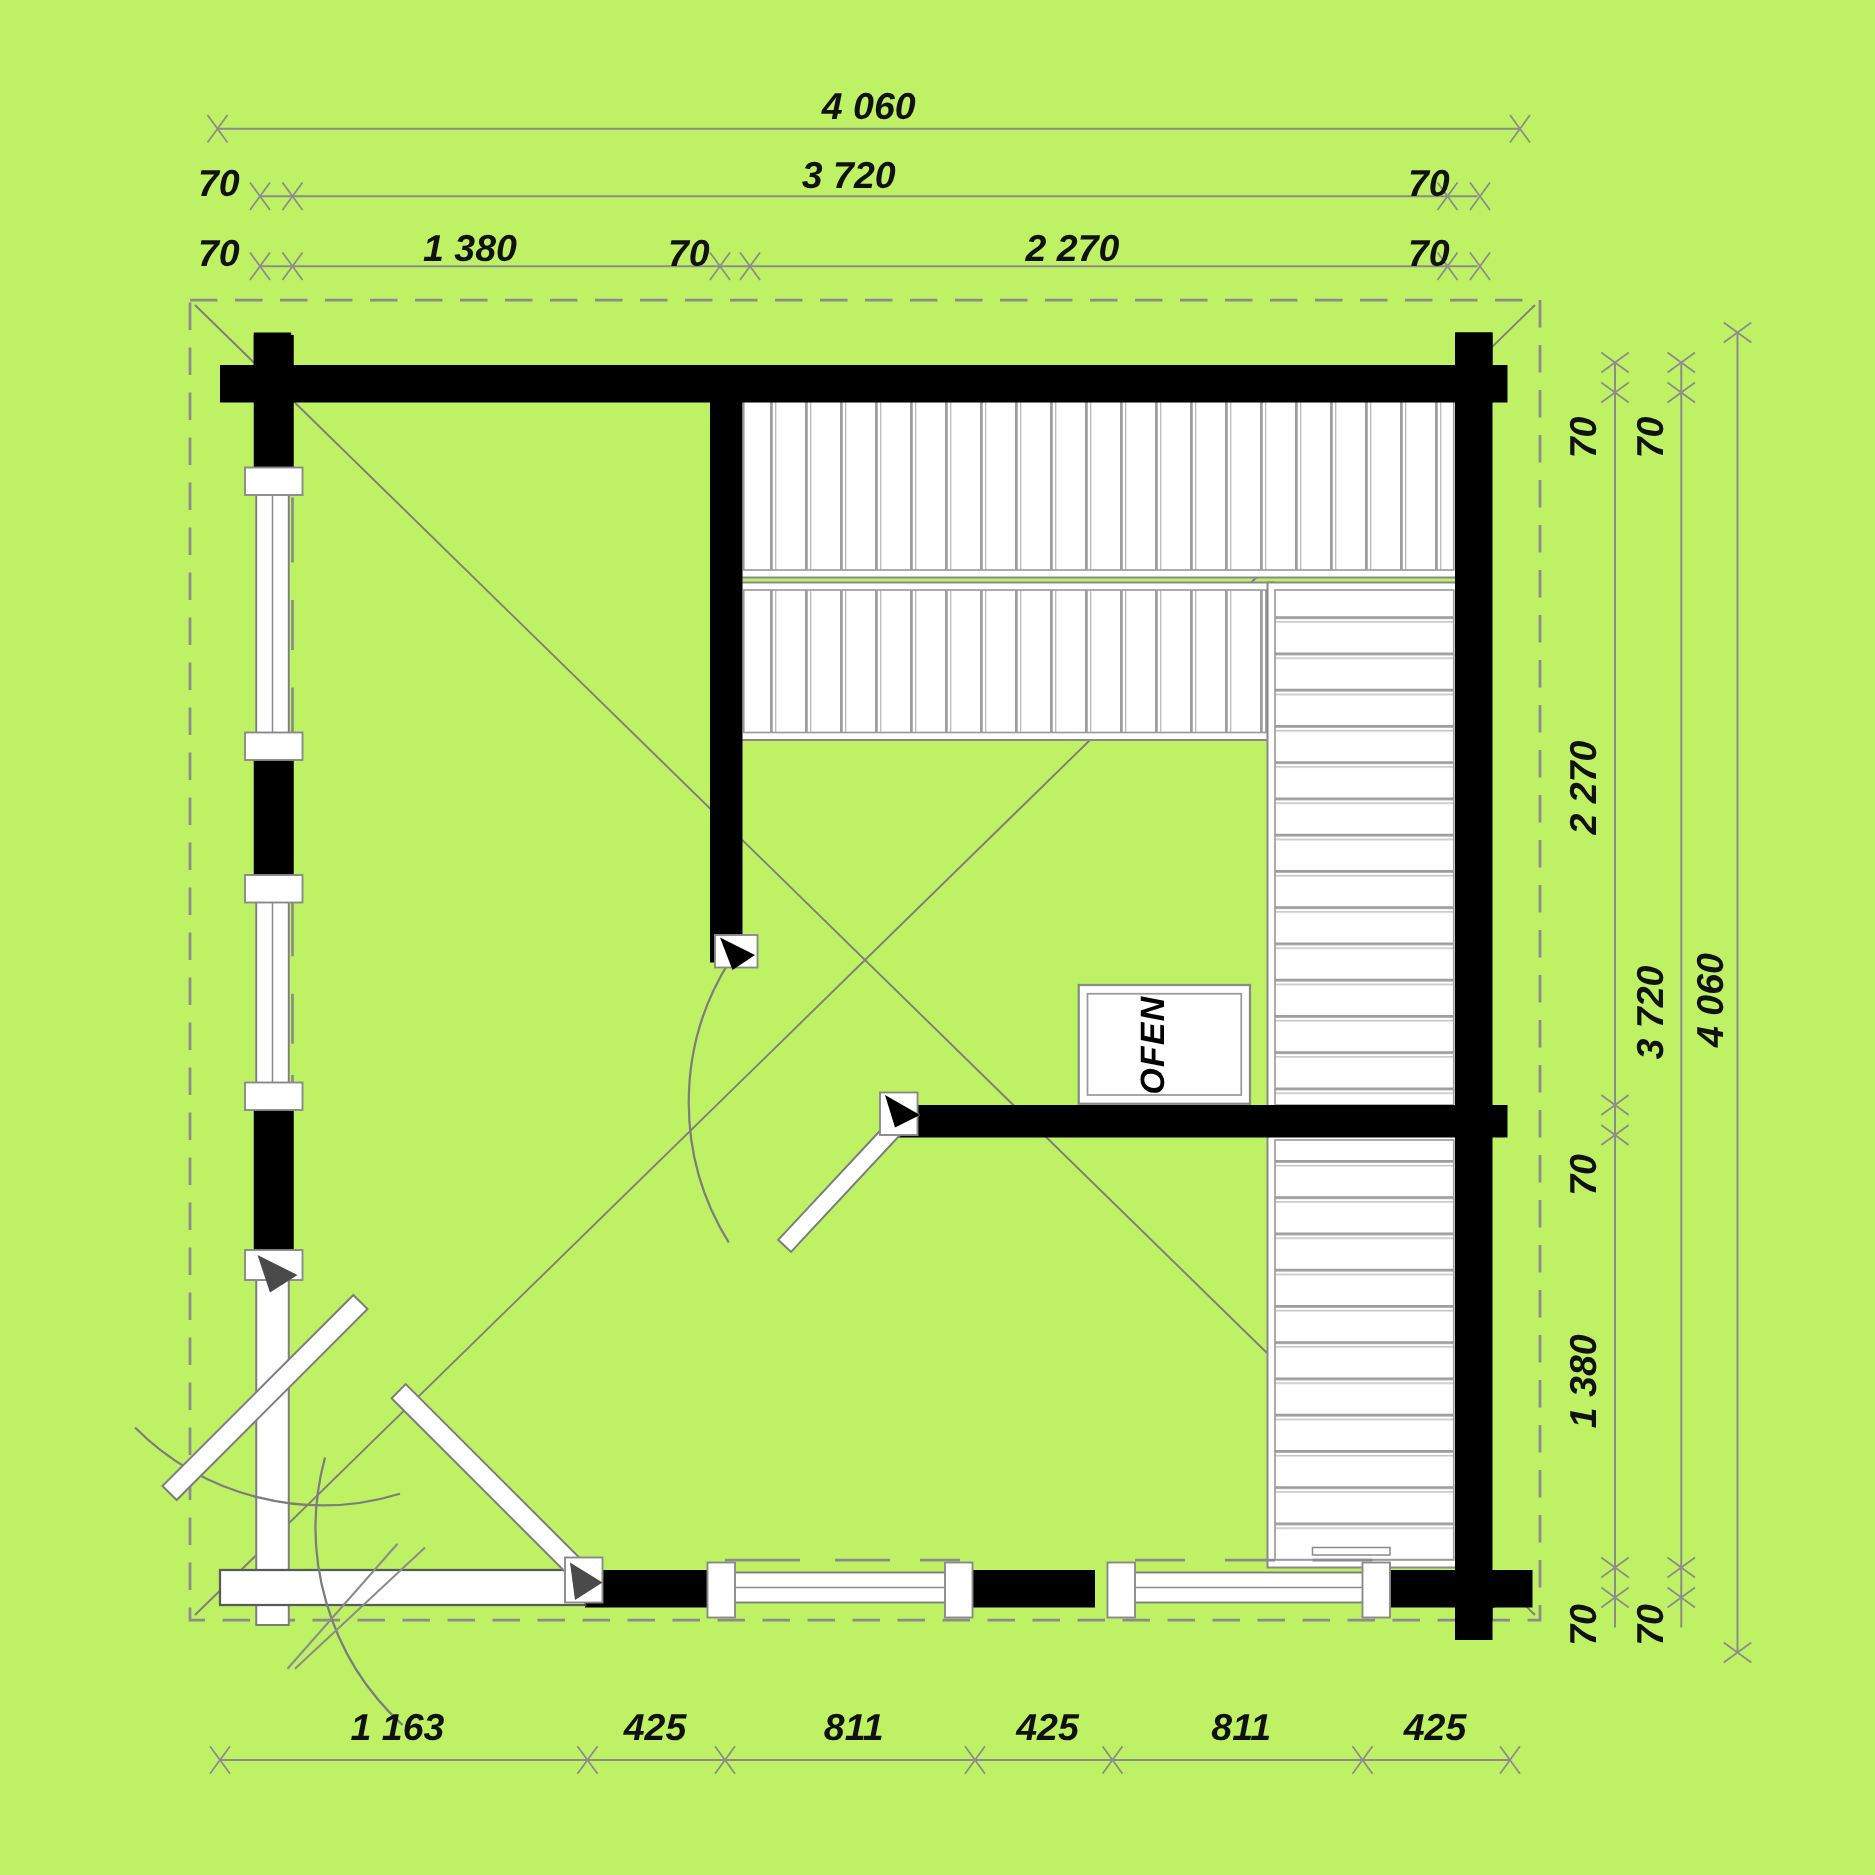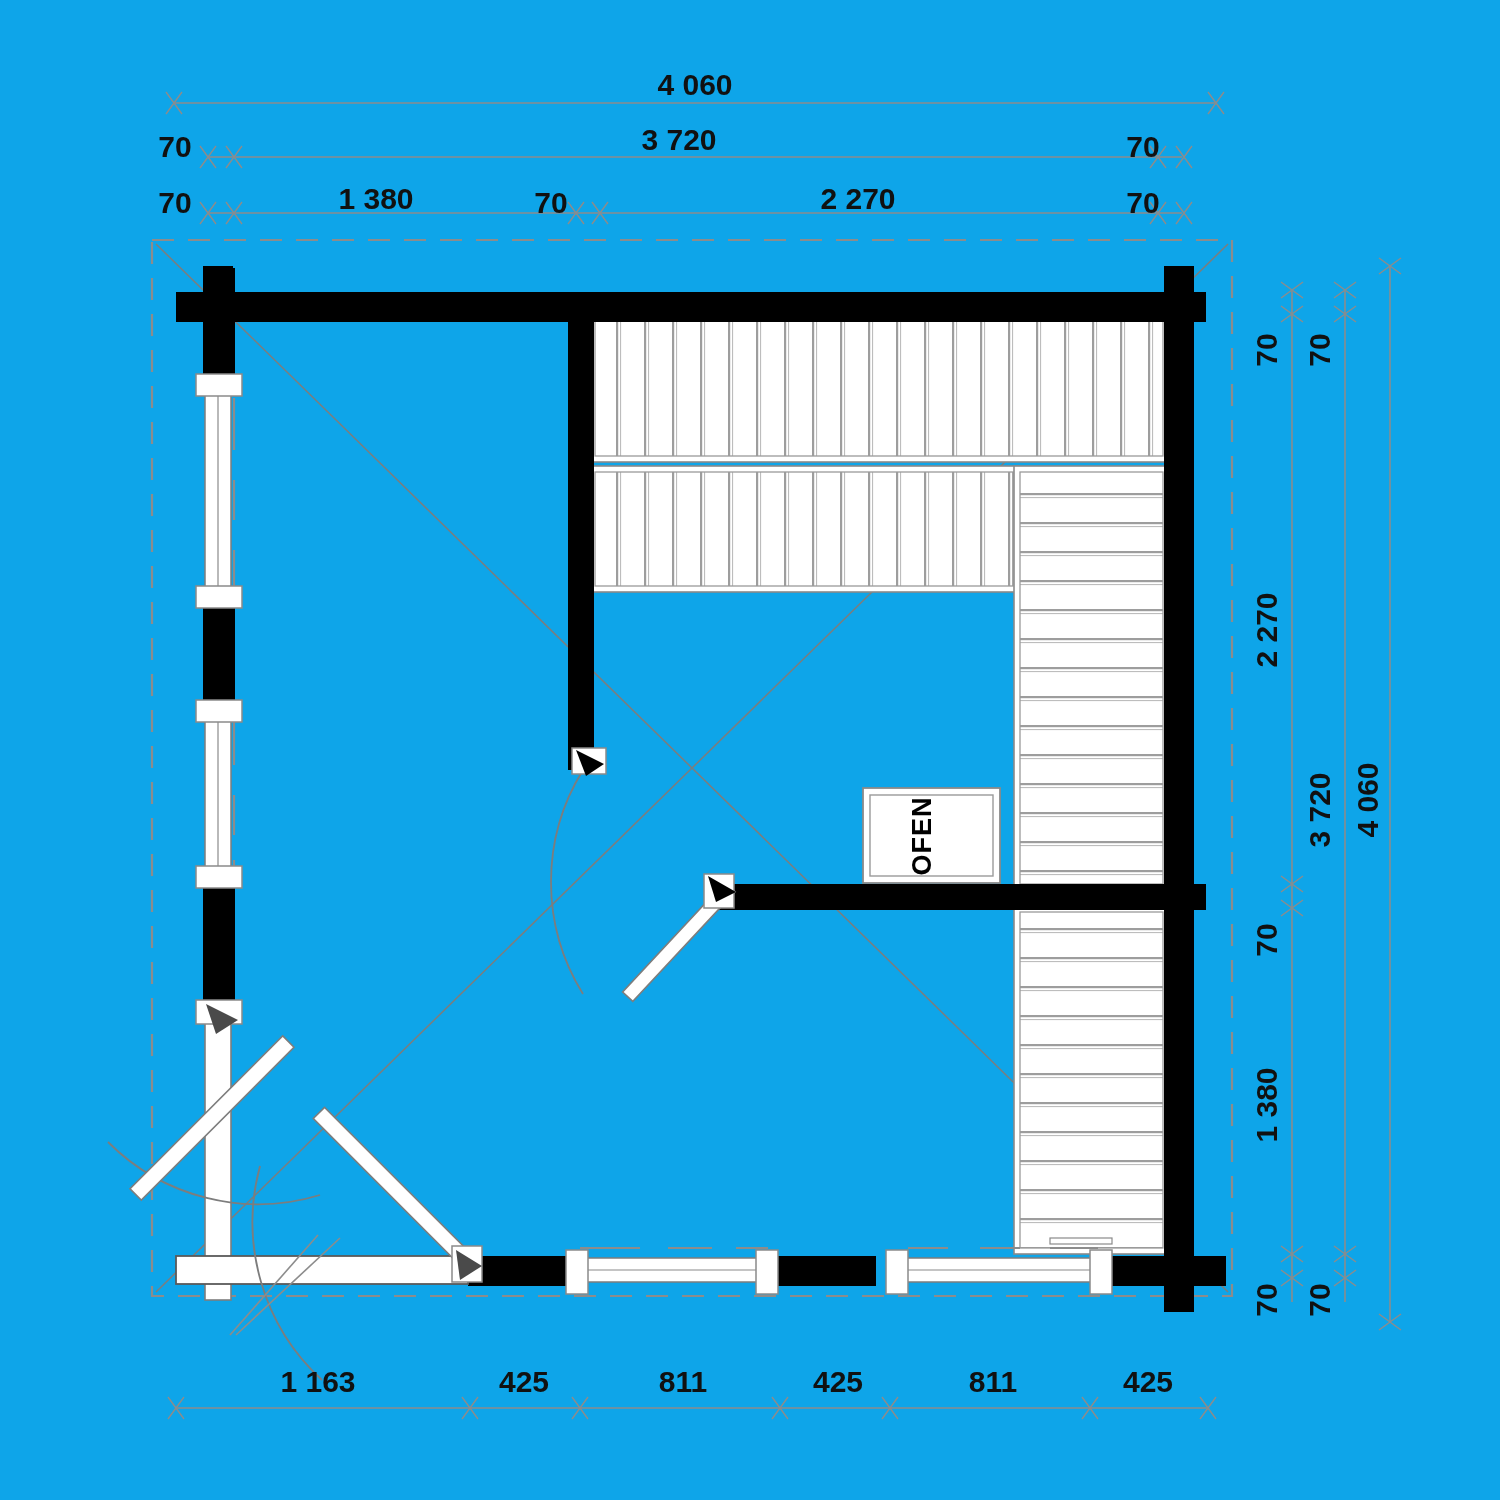--- a/index.html
+++ b/index.html
@@ -1,17 +1,17 @@
 <!DOCTYPE html>
 <html><head>
 <meta charset="utf-8">
 <style>
   html,body{margin:0;padding:0;background:#ffffff;}
   body{width:1500px;height:1500px;font-family:"Liberation Sans",sans-serif;overflow:hidden;}
-  #stage{position:relative;width:1500px;height:1500px;background:#0ea5e9;}
+  #stage{position:relative;width:1500px;height:1500px;background:#bef264;font-style:italic;}
   svg#plan{position:absolute;left:0;top:0;width:1500px;height:1500px;display:block;}
   .dimtext{font-family:"Liberation Sans",sans-serif;font-weight:bold;fill:#111;font-size:30px;}
   .ofen-label{font-family:"Liberation Sans",sans-serif;font-weight:bold;fill:#000;font-size:27px;letter-spacing:1px;}
 </style>
 </head>
 <body>
 
 <div id="stage">
 
 <svg id="plan" viewBox="0 0 1500 1500">

